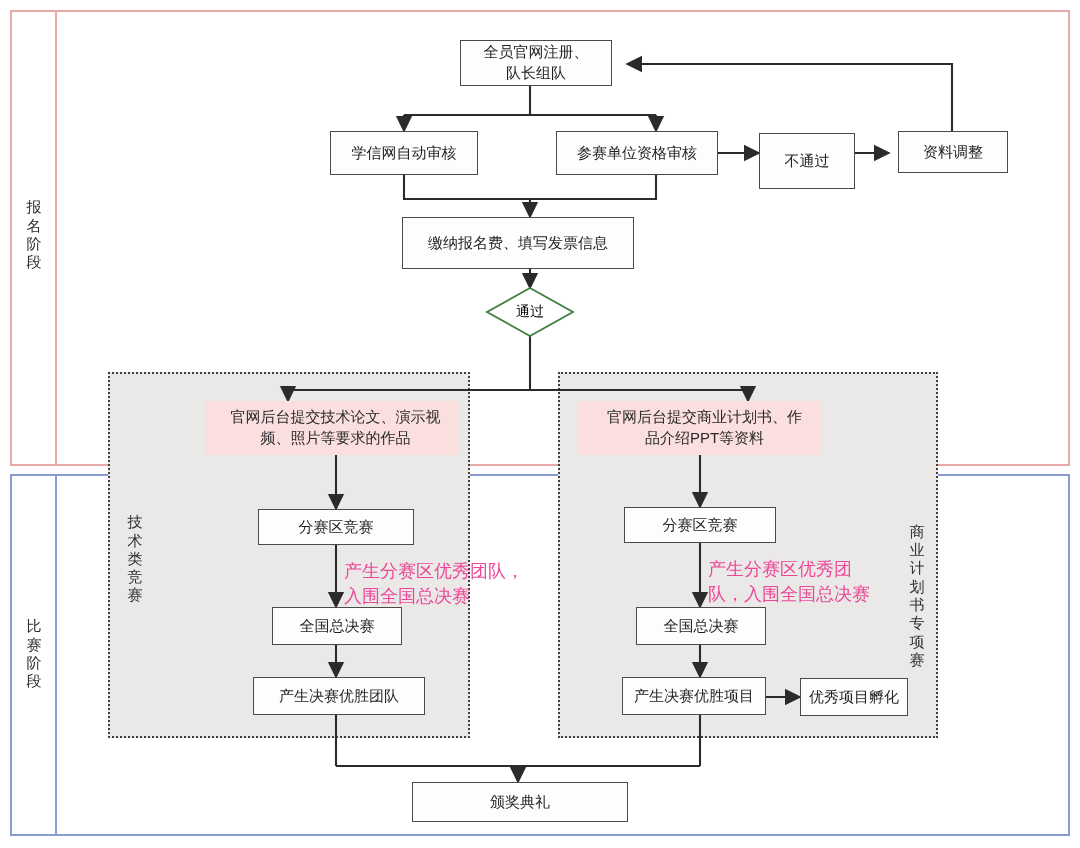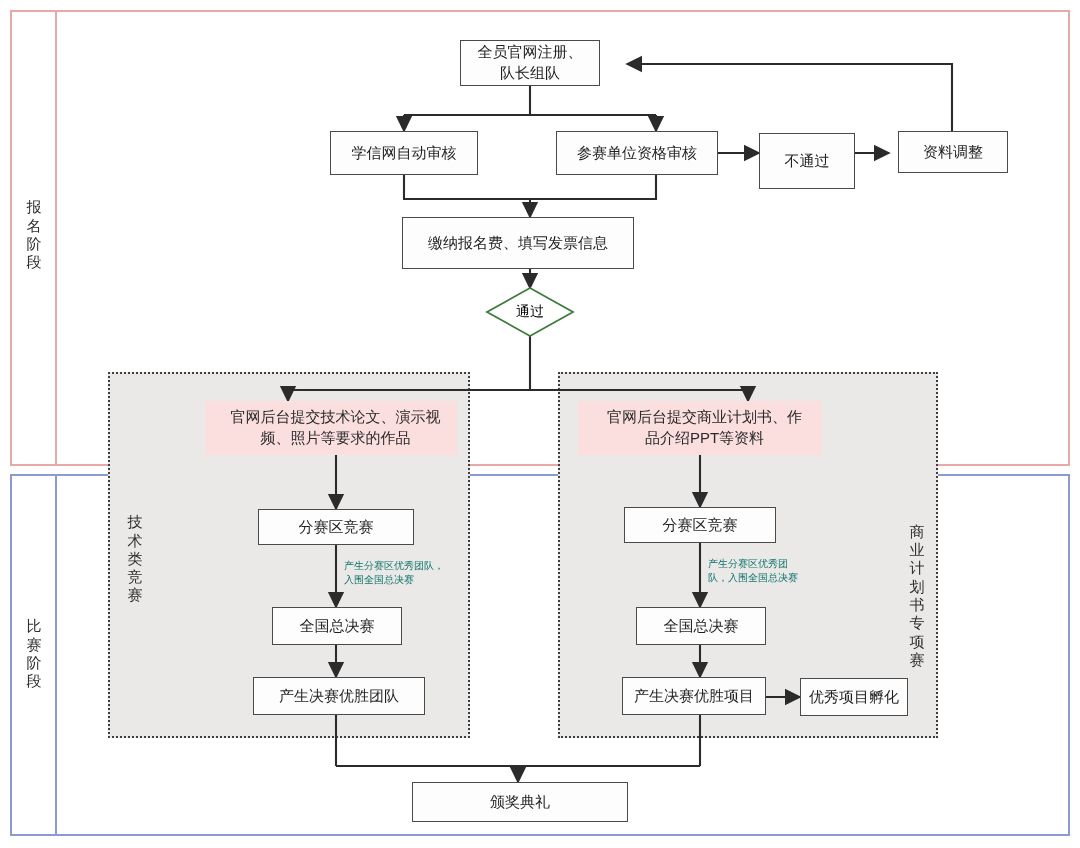--- a/index.html
+++ b/index.html
@@ -22,21 +22,21 @@
 
   .node{position:absolute;box-sizing:border-box;display:flex;align-items:center;
         justify-content:center;text-align:center;font-size:15px;color:#1f1f1f;
         line-height:1.38;padding:2px 6px;}
   .node-plain{background:#fdfdfd;border:1.6px solid #4a4a4a;}
   .node-pink{background:#fbdede;border:none;color:#2a2a2a;padding-left:15px;}
   .diamond{position:absolute;box-sizing:border-box;}
   .diamond .dtext{position:absolute;inset:0;display:flex;align-items:center;
         justify-content:center;font-size:14px;color:#000000;}
 
-  .edgelabel{position:absolute;font-size:10px;color:#0f766e;line-height:1.4;
+  .edgelabel{position:absolute;font-size:18px;color:#ec4899;line-height:1.4;
              text-align:left;white-space:nowrap;}
 
   svg.wires{position:absolute;left:0;top:0;width:1080px;height:848px;pointer-events:none;}
 </style>
 </head>
 <body>
 
 <div id="stage">
 
   <div class="frame frame-red" style="left:10px;top:10px;width:1060px;height:456px;"></div>
@@ -121,21 +121,21 @@
       <path d="M766,697 L800,697" marker-end="url(#ah)"></path>
       <path d="M700,715 L700,766"></path>
 
       <path d="M336,766 L700,766"></path>
       <path d="M518,766 L518,782" marker-end="url(#ah)"></path>
     </g>
 
     <polygon points="530,288 573,312 530,336 487,312" fill="#ffffff" stroke="#3f7d3f" stroke-width="1.8"></polygon>
   </svg>
 
-  <div class="node node-plain" style="left:460px;top:40px;width:140px;height:46px;">
+  <div class="node node-plain" style="left:460px;top:40px;width:152px;height:46px;">
     <div>
       <div>全员官网注册、</div>
       <div>队长组队</div>
     </div>
   </div>
 
   <div class="node node-plain" style="left:330px;top:131px;width:148px;height:44px;">学信网自动审核</div>
 
   <div class="node node-plain" style="left:556px;top:131px;width:162px;height:44px;">参赛单位资格审核</div>
 

